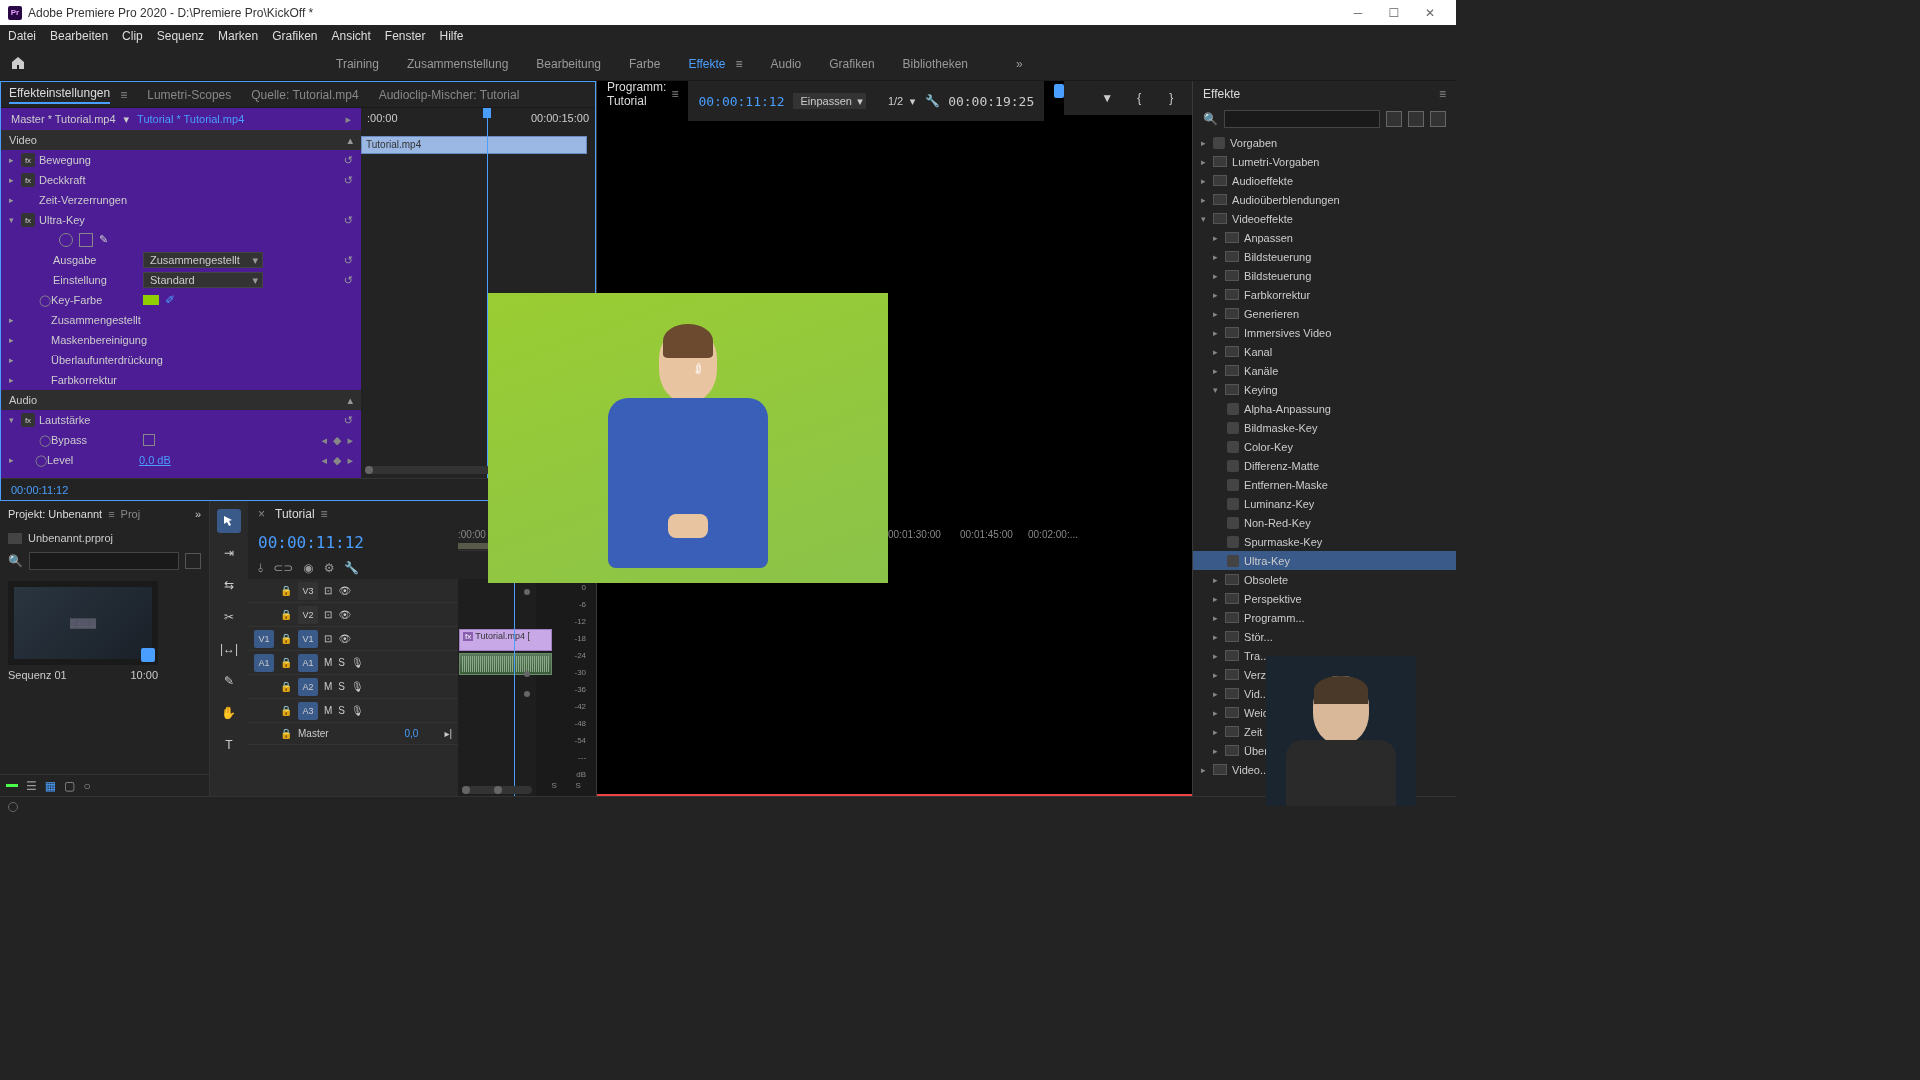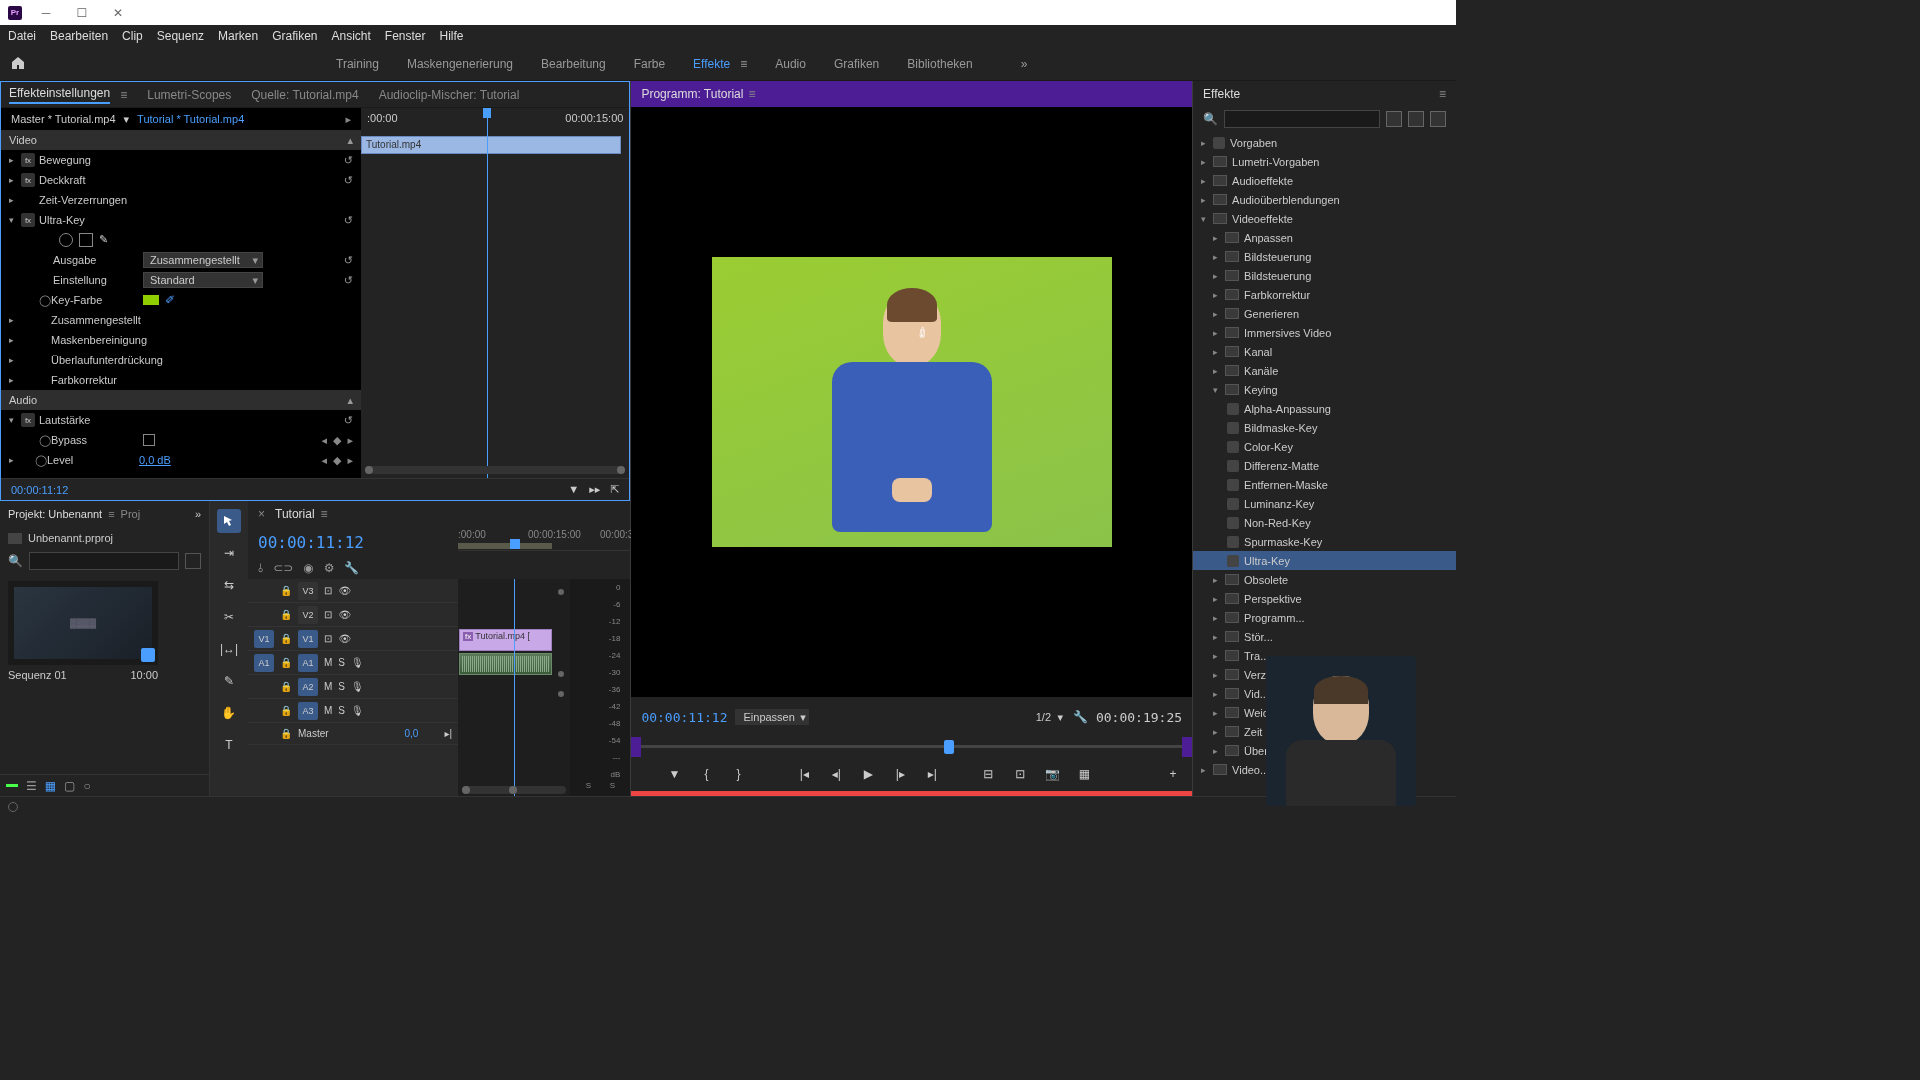--- a/index.html
+++ b/index.html
@@ -22,41 +22,41 @@
 .panel-tabs .tab{color:#888;cursor:pointer}
 .panel-tabs .tab.active{color:#ddd;border-bottom:2px solid #4a9eff;padding-bottom:2px}
 .panel-tabs .menu-icon{margin-left:-10px;color:#888}
 .effect-controls{flex:1;background:#232323;overflow:hidden;display:flex;flex-direction:column;border:1px solid #4a9eff}
 .ec-header{height:22px;display:flex;align-items:center;padding:0 10px;font-size:11px;gap:8px}
 .ec-header .master{color:#ccc}
 .ec-header .tut{color:#4a9eff}
 .ec-header .arrow{margin-left:auto;color:#888}
 .ec-timeline-head{display:flex;align-items:center;font-size:11px;color:#ccc;padding-right:6px}
 .ec-body{flex:1;display:flex;overflow:hidden}
-.ec-props{width:360px;overflow-y:auto;background:#000000}
+.ec-props{width:360px;overflow-y:auto;background:#4c1d95}
 .ec-track{flex:1;background:#232323;position:relative}
 .ec-clip-bar{position:absolute;top:28px;left:0;right:8px;height:18px;background:#9bb8e5;border:1px solid #6a8ac2;font-size:10px;color:#333;padding:2px 4px}
 .ec-playhead{position:absolute;top:0;bottom:0;width:1px;background:#4a9eff;left:126px}
 .ec-playhead::before{content:'';position:absolute;top:0;left:-4px;width:8px;height:10px;background:#4a9eff}
 .prop-row{height:20px;display:flex;align-items:center;padding:0 8px;font-size:11px;color:#ccc}
 .prop-row.section{background:#2e2e2e}
 .prop-row .chev{width:12px;color:#999;font-size:9px}
 .prop-row .fx{width:14px;height:14px;background:#333;color:#ccc;font-size:8px;display:flex;align-items:center;justify-content:center;margin-right:4px;border-radius:2px}
 .prop-row .label{flex:1}
 .prop-row .reset{color:#999;font-size:11px;margin-left:auto}
 .prop-row .dropdown{background:#333;border:1px solid #444;padding:1px 18px 1px 6px;font-size:11px;color:#ccc;position:relative;width:120px}
 .prop-row .dropdown::after{content:'▾';position:absolute;right:4px;color:#999}
 .prop-row .color-swatch{width:16px;height:10px;background:#8fce00;margin-right:6px}
 .prop-row .eyedrop{color:#4a9eff;font-size:12px}
 .prop-row .value-link{color:#4a9eff;text-decoration:underline}
 .prop-row .mask-icons{display:flex;gap:6px;margin-left:20px}
 .prop-row .mask-icons span{width:14px;height:14px;border:1px solid #888;display:inline-block}
 .ec-footer{height:22px;display:flex;align-items:center;padding:0 10px;font-size:11px;color:#4a9eff;border-top:1px solid #333}
 .ec-footer .tools{margin-left:auto;display:flex;gap:10px;color:#ccc}
-.program-panel{flex:1;background:#4c1d95;display:flex;flex-direction:column;border-bottom:5px solid #ef4444}
+.program-panel{flex:1;background:#000000;display:flex;border-bottom:2px solid #ef4444}
 .prog-header{height:26px;display:flex;align-items:center;padding:0 10px;font-size:12px;color:#ddd;gap:5px}
 .monitor{flex:1;background:#000;position:relative;margin:0 0px}
 .monitor-img{position:absolute;left:50%;top:50%;transform:translate(-50%,-50%);width:400px;height:290px;background:linear-gradient(160deg,#9acd32 0%,#8bc34a 100%)}
 .person{position:absolute;left:50%;top:50%;transform:translate(-50%,-45%);width:180px;height:240px}
 .person .head{width:58px;height:72px;background:#e8c4a0;border-radius:40% 40% 45% 45%;margin:0 auto;position:relative}
 .person .hair{position:absolute;top:-6px;left:4px;right:4px;height:34px;background:#6b4a2f;border-radius:50% 50% 10% 10%}
 .person .body{width:160px;height:170px;background:#3a5fb8;border-radius:20px 20px 8px 8px;margin:-4px auto 0;position:relative}
 .person .hands{position:absolute;bottom:30px;left:50%;transform:translateX(-50%);width:40px;height:24px;background:#e8c4a0;border-radius:8px}
 .eyedropper-cursor{position:absolute;left:205px;top:68px;color:#fff;font-size:14px;transform:rotate(-40deg)}
 .prog-controls{height:40px;display:flex;align-items:center;padding:0 10px;gap:8px;background:#232323}
@@ -137,20 +137,21 @@
 .webcam .wc-body{width:110px;height:70px;background:#2a2a2a;border-radius:16px 16px 0 0;margin-top:-4px}
 .statusbar{height:20px;background:#232323;border-top:1px solid #333;display:flex;align-items:center;padding:0 8px}
 .green-dot{width:10px;height:10px;background:#4aff4a;border-radius:50%}
 svg{display:block}
 </style>
 </head>
 <body>
 
 <div class="titlebar">
   <div class="pr-icon">Pr</div>
+  <div class="title">Adobe Premiere Pro 2020 - D:\Premiere Pro\KickOff *</div>
   <div class="wbtn">─</div>
   <div class="wbtn">☐</div>
   <div class="wbtn">✕</div>
 </div>
 
 <div class="menubar">
   <span>Datei</span>
   <span>Bearbeiten</span>
   <span>Clip</span>
   <span>Sequenz</span>
@@ -161,21 +162,21 @@
   <span>Hilfe</span>
 </div>
 
 <div class="workspace-bar">
   <span class="home-icon">
       <svg width="16" height="16" viewBox="0 0 16 16">
         <path fill="#ccc" d="M8 2l6 5v7H9v-4H7v4H2V7z"></path>
       </svg>
     </span>
   <span class="ws">Training</span>
-  <span class="ws">Maskengenerierung</span>
+  <span class="ws">Zusammenstellung</span>
   <span class="ws">Bearbeitung</span>
   <span class="ws">Farbe</span>
   <span class="ws active">Effekte</span>
   <span class="ws-menu">≡</span>
   <span class="ws">Audio</span>
   <span class="ws">Grafiken</span>
   <span class="ws">Bibliotheken</span>
   <span class="ws" style="margin-left:20px">»</span>
 </div>
 

